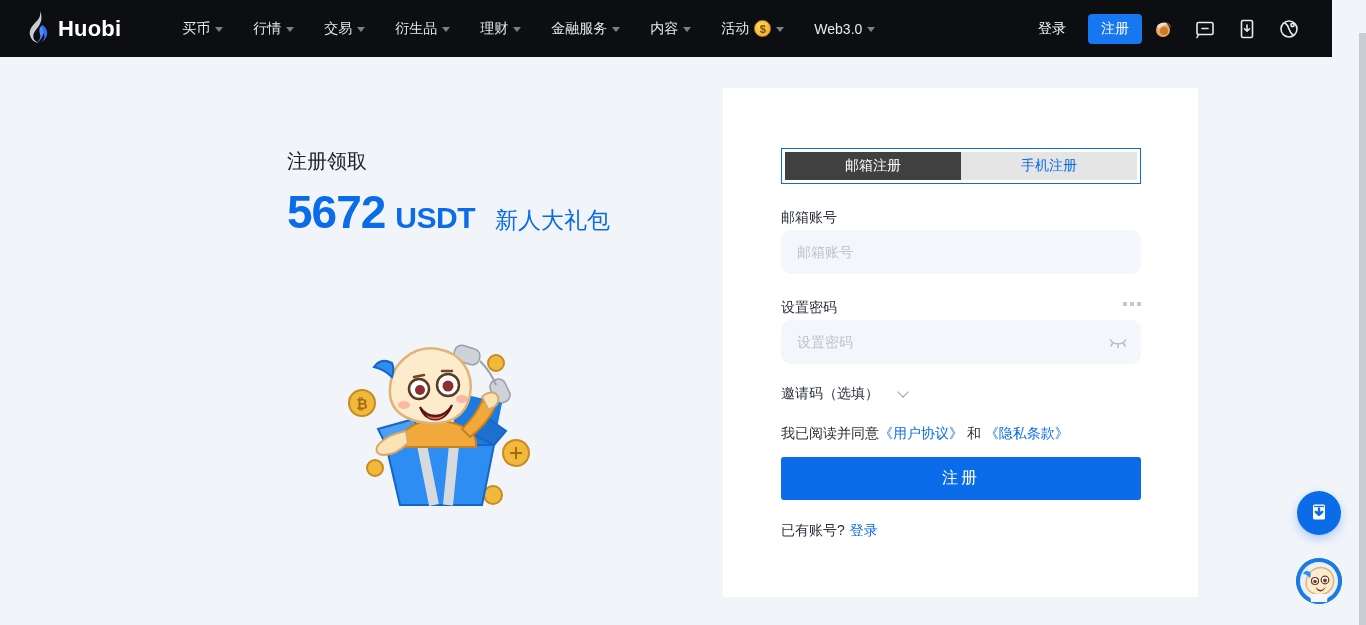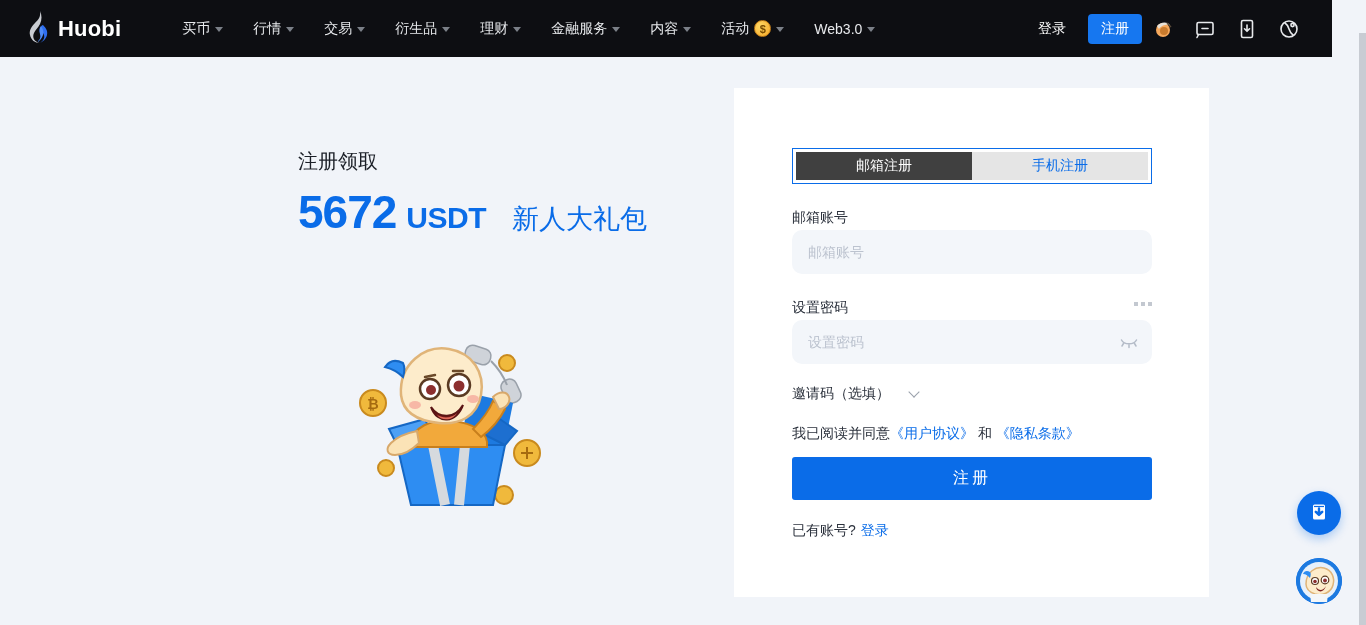--- a/index.html
+++ b/index.html
@@ -13,28 +13,28 @@
   .nav-items { display:flex; align-items:center; margin-left:46px; }
   .nav-item { display:flex; align-items:center; gap:5px; color:#e7e9ec; font-size:14px; padding:0 15px; height:57px; cursor:pointer; white-space:nowrap; }
   .caret { width:0; height:0; border-left:4px solid transparent; border-right:4px solid transparent; border-top:5px solid #7b8088; margin-top:2px; }
   .coin-badge { width:17px; height:17px; border-radius:50%; background:radial-gradient(circle at 35% 35%, #ffd966, #f5a623); border:1px solid #c9821a; color:#7a4b00; font-size:11px; font-weight:700; display:flex; align-items:center; justify-content:center; }
   .nav-right { margin-left:auto; display:flex; align-items:center; gap:0; margin-right:22px; }
   .login-link { color:#ffffff; font-size:14px; padding:8px 14px; cursor:pointer; }
   .register-btn { background:#1677f0; color:#ffffff; font-size:14px; border:none; border-radius:4px; width:54px; height:30px; margin-left:8px; cursor:pointer; display:flex; align-items:center; justify-content:center; }
   .nav-icon { width:42px; height:57px; display:flex; align-items:center; justify-content:center; cursor:pointer; }
 
   
-  .main { position:absolute; left:11px; top:57px; width:1082px; height:568px; background:#f1f4f9; }
+  .main { position:absolute; left:0; top:57px; width:1082px; height:568px; background:#f1f4f9; }
 
   .promo { position:absolute; left:287px; top:91px; }
   .promo-title { font-size:20px; color:#1b1f27; font-weight:500; }
   .promo-amount-row { display:flex; align-items:baseline; margin-top:14px; color:#0a6ce8; }
   .promo-amount { font-size:46px; font-weight:700; letter-spacing:-1px; line-height:1; }
   .promo-currency { font-size:30px; font-weight:800; margin-left:10px; letter-spacing:-0.5px; }
-  .promo-suffix { font-size:27px; font-weight:500; margin-left:26px; }
+  .promo-suffix { font-size:23px; font-weight:500; margin-left:20px; }
   .promo-sub { font-size:14px; color:#8b919e; margin-top:10px; }
 
   .mascot { position:absolute; left:330px; top:268px; }
 
   
   .card { position:absolute; left:723px; top:31px; width:475px; height:509px; background:#ffffff; }
   .form { position:absolute; left:58px; top:0; width:360px; }
   .tabs { position:absolute; top:60px; left:0; width:360px; height:36px; border:1px solid #0a6ce8; background:#ffffff; display:flex; padding:3px; }
   .tab { flex:1; display:flex; align-items:center; justify-content:center; font-size:14px; cursor:pointer; }
   .tab.active { background:#404040; color:#ffffff; }

